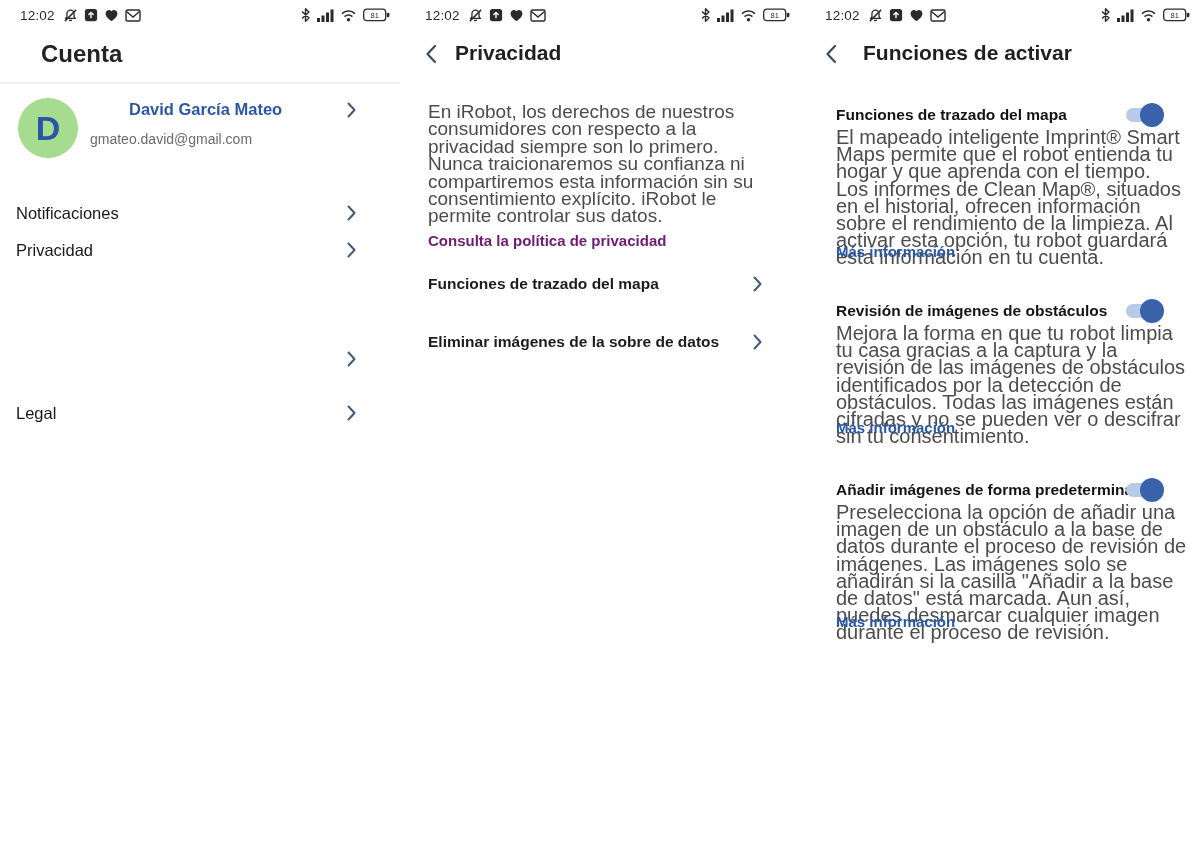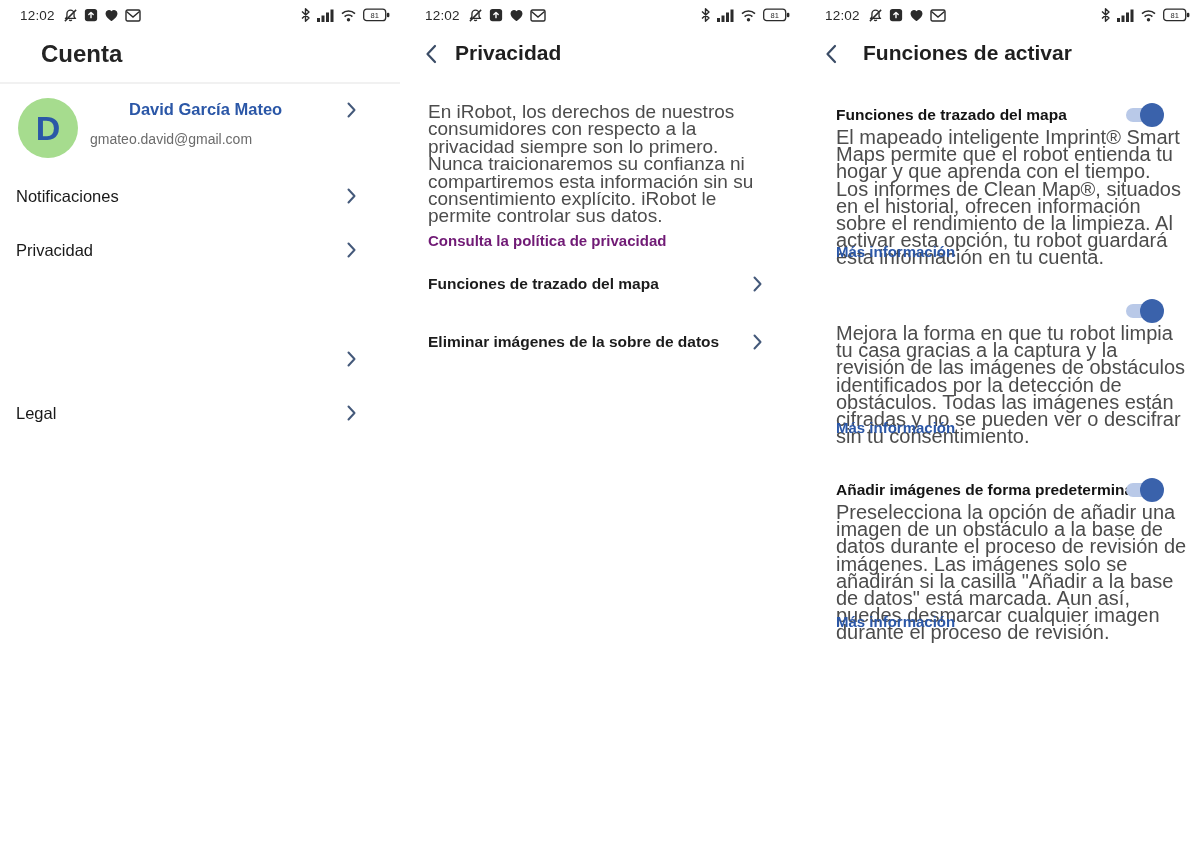--- a/index.html
+++ b/index.html
@@ -116,21 +116,21 @@
       <div class="avatar">
           <span>D</span>
         </div>
       <div class="profile-name">David García Mateo</div>
       <div class="profile-email">gmateo.david@gmail.com</div>
       <span class="profile-chev"><svg width="9" height="16" viewBox="0 0 9 16">
             <polyline points="1.5,1.5 7.5,8 1.5,14.5" fill="none" stroke="#44597a" stroke-width="2" stroke-linecap="round" stroke-linejoin="round"></polyline>
           </svg></span>
     </div>
 
-    <div class="acct-row" style="top:183px">
+    <div class="acct-row" style="top:200px">
       <span class="lbl">Notificaciones</span>
       <span class="chev"><svg width="9" height="16" viewBox="0 0 9 16">
             <polyline points="1.5,1.5 7.5,8 1.5,14.5" fill="none" stroke="#44597a" stroke-width="2" stroke-linecap="round" stroke-linejoin="round"></polyline>
           </svg></span>
     </div>
     <div class="acct-row" style="top:237px">
       <span class="lbl">Privacidad</span>
       <span class="chev"><svg width="9" height="16" viewBox="0 0 9 16">
             <polyline points="1.5,1.5 7.5,8 1.5,14.5" fill="none" stroke="#44597a" stroke-width="2" stroke-linecap="round" stroke-linejoin="round"></polyline>
           </svg></span>
@@ -290,20 +290,21 @@
     <div class="sub-title" style="left:63px">Funciones de activar</div>
 
     <div class="sec-head" style="top:106px">Funciones de trazado del mapa</div>
     <div class="toggle" style="top:103px">
       <div class="track"></div>
       <div class="knob"></div>
     </div>
     <div class="sec-body" style="top:129px">El mapeado inteligente Imprint® Smart Maps permite que el robot entienda tu hogar y que aprenda con el tiempo. Los informes de Clean Map®, situados en el historial, ofrecen información sobre el rendimiento de la limpieza. Al activar esta opción, tu robot guardará esta información en tu cuenta.</div>
     <div class="sec-link" style="top:243px">Más información</div>
 
+    <div class="sec-head" style="top:302px">Revisión de imágenes de obstáculos</div>
     <div class="toggle" style="top:299px">
       <div class="track"></div>
       <div class="knob"></div>
     </div>
     <div class="sec-body" style="top:325px">Mejora la forma en que tu robot limpia tu casa gracias a la captura y la revisión de las imágenes de obstáculos identificados por la detección de obstáculos. Todas las imágenes están cifradas y no se pueden ver o descifrar sin tu consentimiento.</div>
     <div class="sec-link" style="top:419px">Más información</div>
 
     <div class="sec-head" style="top:481px">Añadir imágenes de forma predeterminada</div>
     <div class="toggle" style="top:478px">
       <div class="track"></div>

